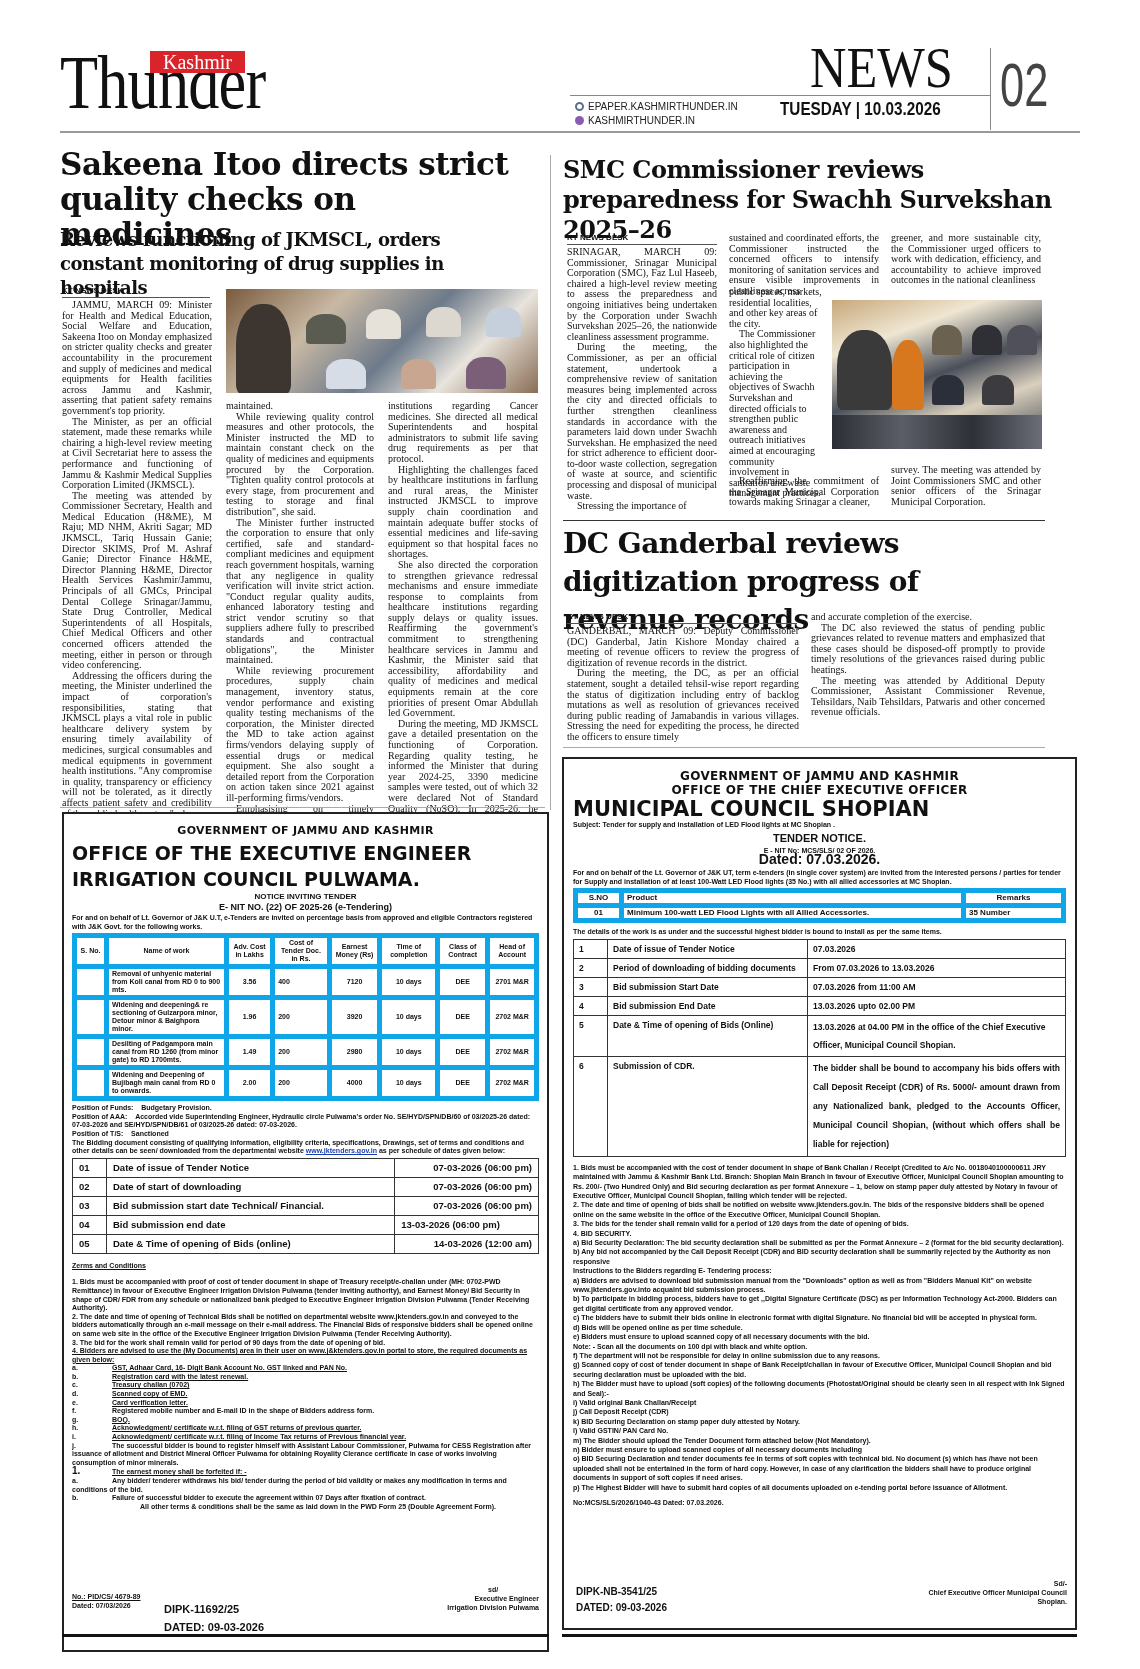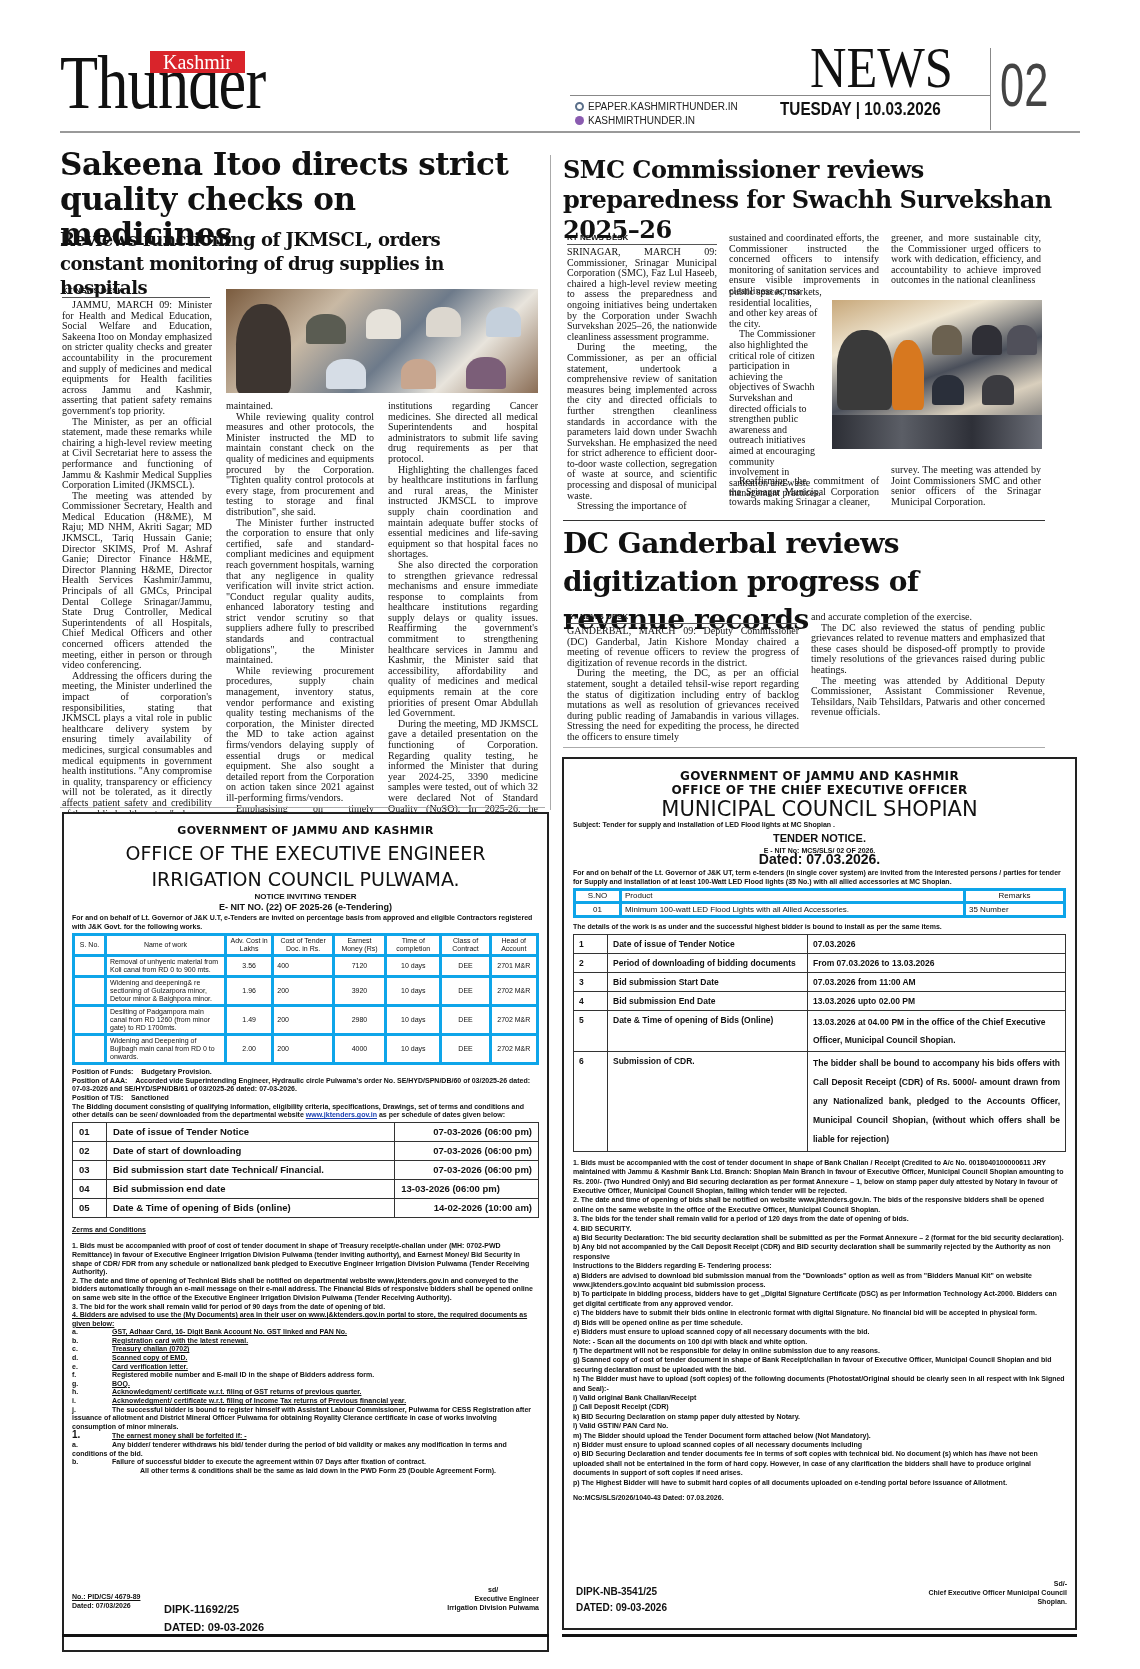--- a/index.html
+++ b/index.html
@@ -19,24 +19,24 @@
 .byline{position:absolute;font-family:"Liberation Sans",sans-serif;font-size:8px;font-weight:bold;border-bottom:1px solid #555;padding-bottom:2px}
 .col{position:absolute;font-family:"Liberation Serif",serif;font-size:10px;line-height:10.6px;text-align:justify;color:#111}
 .col p{text-indent:10px}
 .photo{position:absolute;background:linear-gradient(135deg,#7a5b3e 0%,#c9b9a4 30%,#6d7a8a 55%,#e8e4dc 75%,#8a6d55 100%);overflow:hidden}
 .photo .ppl{position:absolute;border-radius:45% 45% 10% 10%;}
 .vrule{position:absolute;width:1px;background:#aaa}
 .hrule{position:absolute;height:1px;background:#aaa}
 .ad{position:absolute;border:2px solid #222;font-family:"Liberation Sans",sans-serif;color:#111;background:#fff}
 .ad .c{text-align:center}
 .ad-h1{font-family:"DejaVu Sans",sans-serif;font-weight:bold;font-size:11px;text-align:center;letter-spacing:0.3px}
-.ad-h2{font-family:"DejaVu Sans",sans-serif;font-weight:normal;font-size:19px;text-align:center;line-height:26px}
+.ad-h2{font-family:"DejaVu Sans",sans-serif;font-weight:bold;font-size:19px;text-align:left;line-height:26px}
 .small{font-size:7px;line-height:8.6px}
 table.t{border-collapse:collapse;width:100%}
-table.t td,table.t th{border:3px solid #0ea5e9;padding:1px 3px;font-size:7px;line-height:8px;font-weight:normal;vertical-align:middle}
+table.t td,table.t th{border:5px solid #0ea5e9;padding:1px 3px;font-size:7px;line-height:8px;font-weight:bold;vertical-align:middle}
 table.t th{text-align:center}
 table.sched td{border:1px solid #333;padding:2px 6px;font-family:"Liberation Sans",sans-serif;font-size:9.5px;font-weight:bold;height:19px}
 table.sched2 td{border:1px solid #333;padding:2px 5px;font-family:"Liberation Sans",sans-serif;font-size:8.5px;font-weight:bold;line-height:14px}
 .u{text-decoration:underline}
 .link{color:#1a3fb0;text-decoration:underline}
 .bottom-rule{position:absolute;height:3px;background:#111}
 </style>
 </head>
 <body>
 
@@ -222,21 +222,21 @@
           <td style="text-align:right">07-03-2026 (06:00 pm)</td>
         </tr>
     <tr>
           <td>04</td>
           <td>Bid submission end date</td>
           <td style="text-align:left">13-03-2026 (06:00 pm)</td>
         </tr>
     <tr>
           <td>05</td>
           <td>Date &amp; Time of opening of Bids (online)</td>
-          <td style="text-align:right">14-02-2026 (10:00 am)</td>
+          <td style="text-align:right">14-03-2026 (12:00 am)</td>
         </tr>
   </tbody>
     </table>
   <div class="small u" style="font-weight:bold;margin-top:8px">Zerms and Conditions</div>
   <div class="small" style="font-weight:bold;margin-top:8px">
     <div>1. Bids must be accompanied with proof of cost of tender document in shape of Treasury receipt/e-challan under (MH: 0702-PWD Remittance) in favour of Executive Engineer Irrigation Division Pulwama (tender inviting authority), and Earnest Money/ Bid Security in shape of CDR/ FDR from any schedule or nationalized bank pledged to Executive Engineer Irrigation Division Pulwama (Tender Receiving Authority).</div>
     <div>2. The date and time of opening of Technical Bids shall be notified on departmental website www.jktenders.gov.in and conveyed to the bidders automatically through an e-mail message on their e-mail address. The Financial Bids of responsive bidders shall be opened online on same web site in the office of the Executive Engineer Irrigation Division Pulwama (Tender Receiving Authority).</div>
     <div>3. The bid for the work shall remain valid for period of 90 days from the date of opening of bid.</div>
     <div class="u">4. Bidders are advised to use the (My Documents) area in their user on www.j&amp;ktenders.gov.in portal to store, the required documents as given below:</div>
     <div><span style="display:inline-block;width:40px">a.</span><span class="u">GST, Adhaar Card, 16- Digit Bank Account No. GST linked and PAN No.</span></div>

